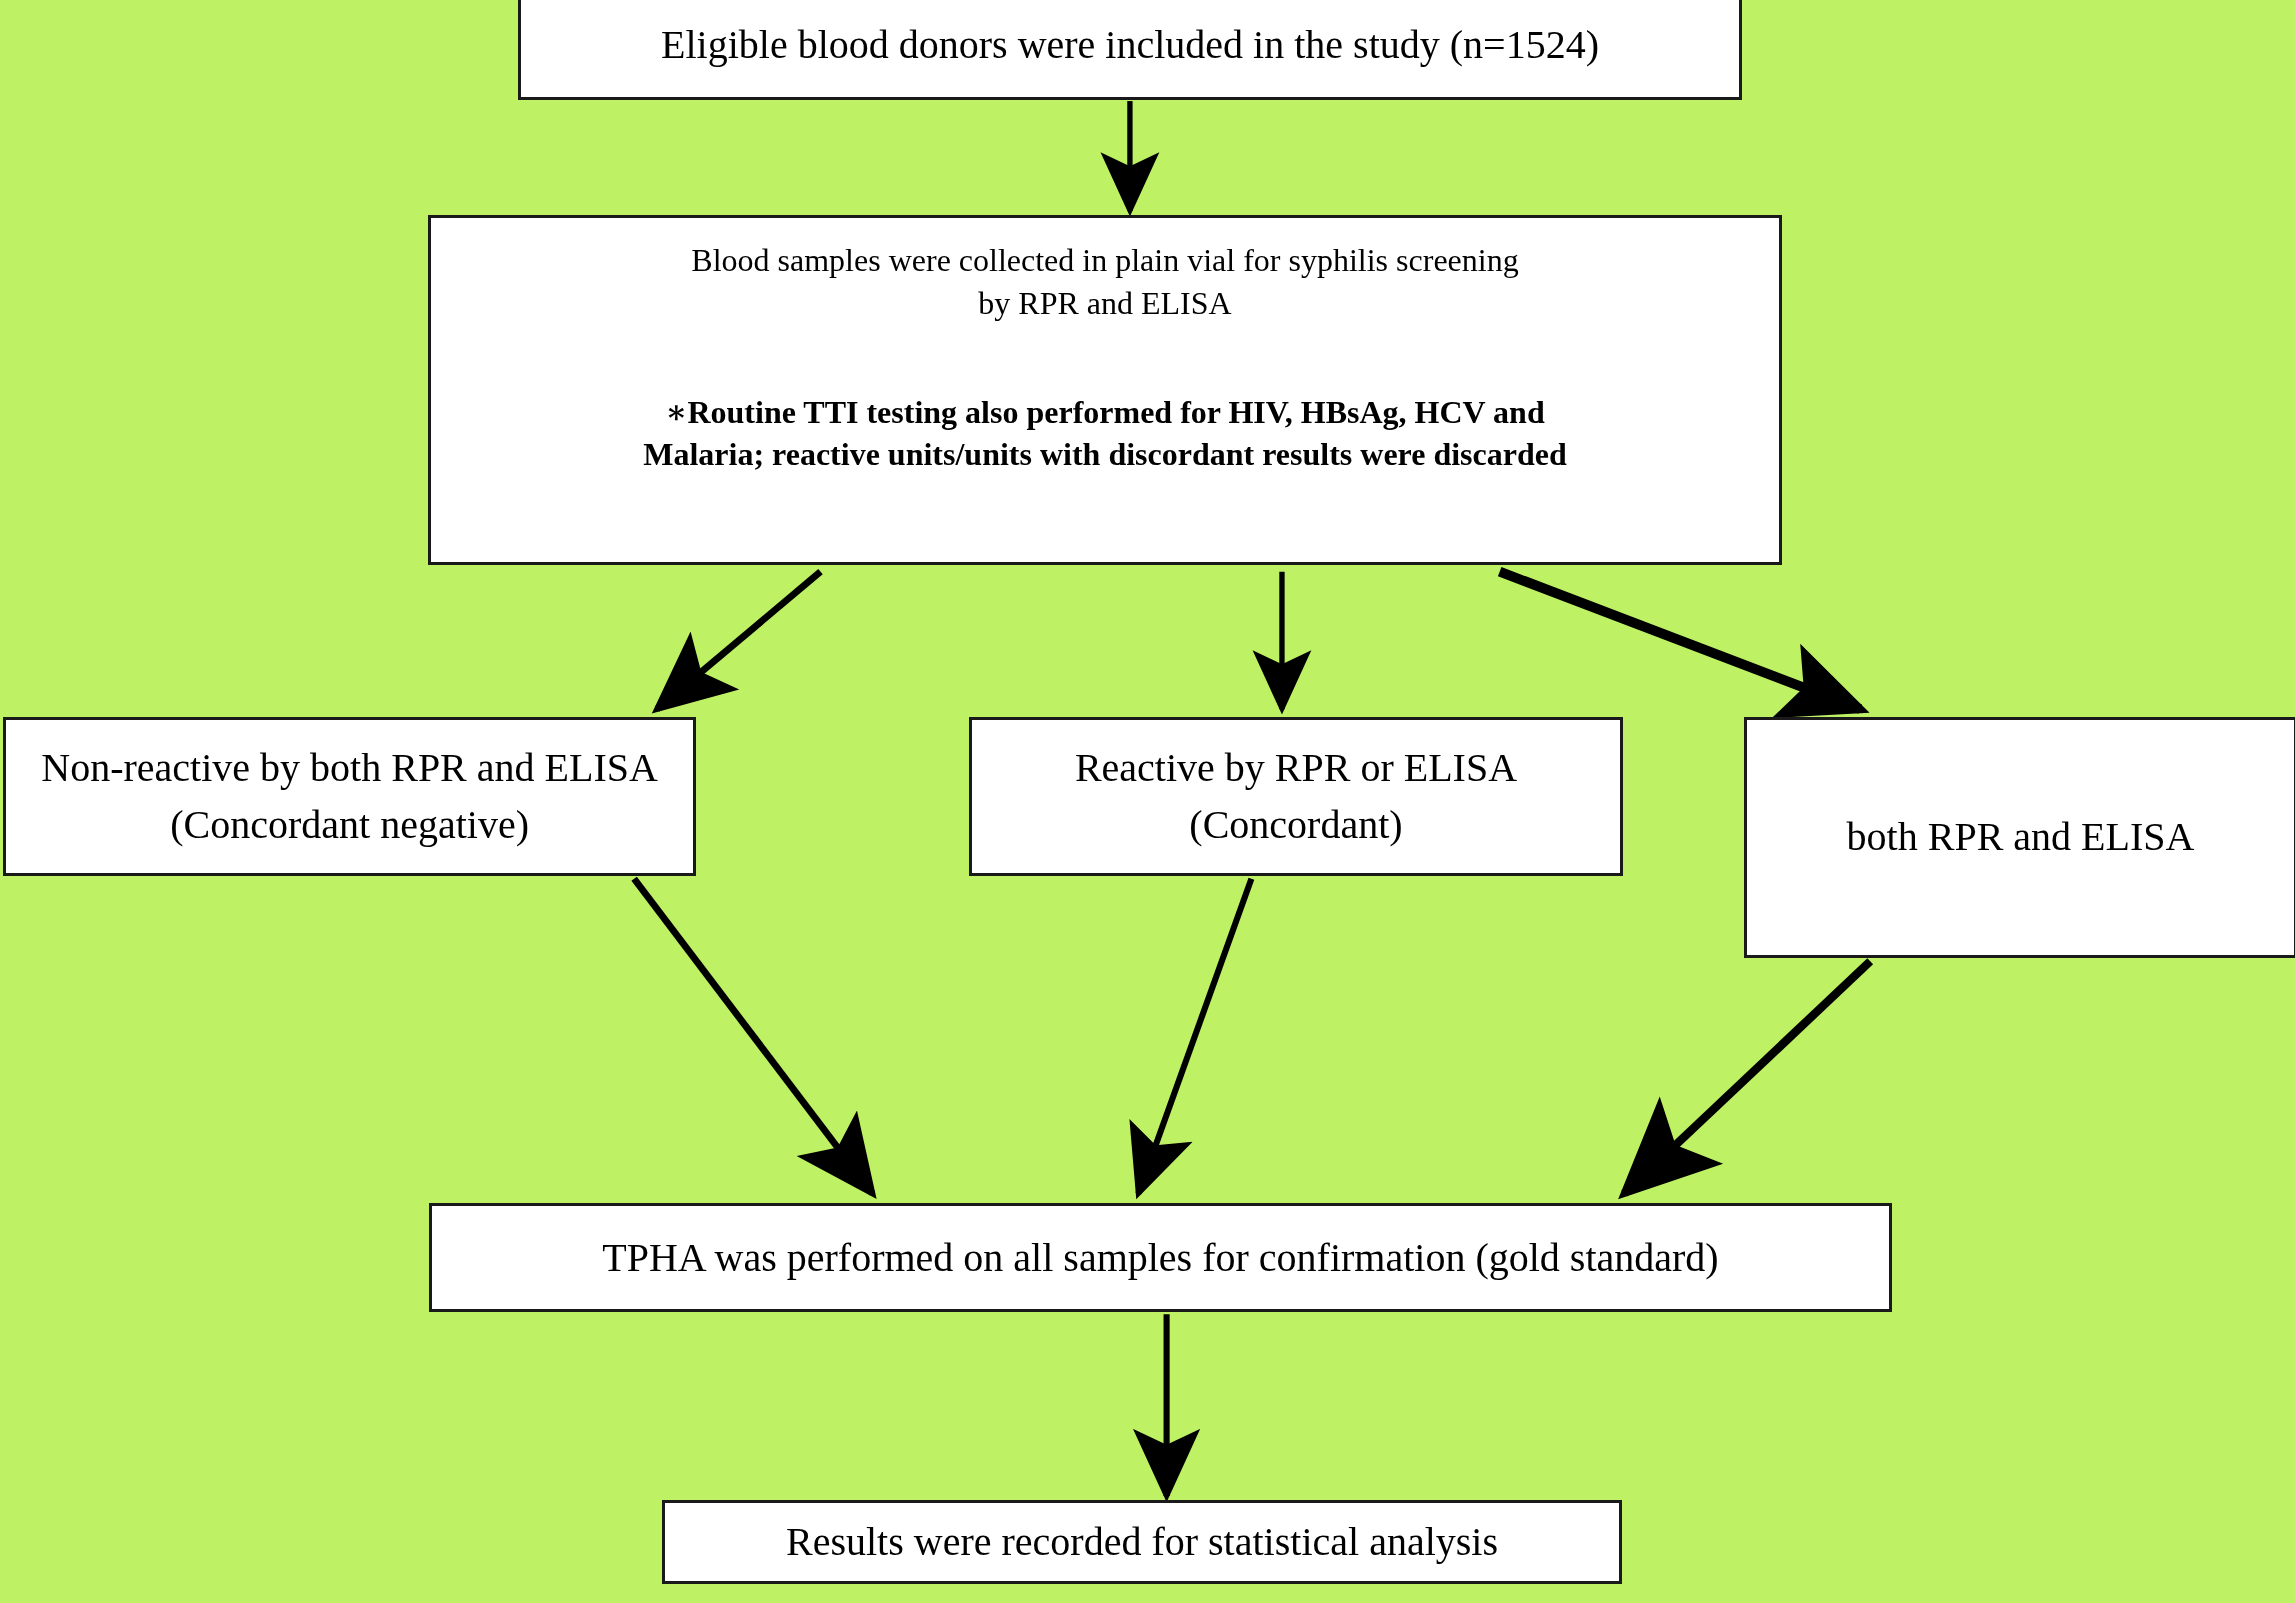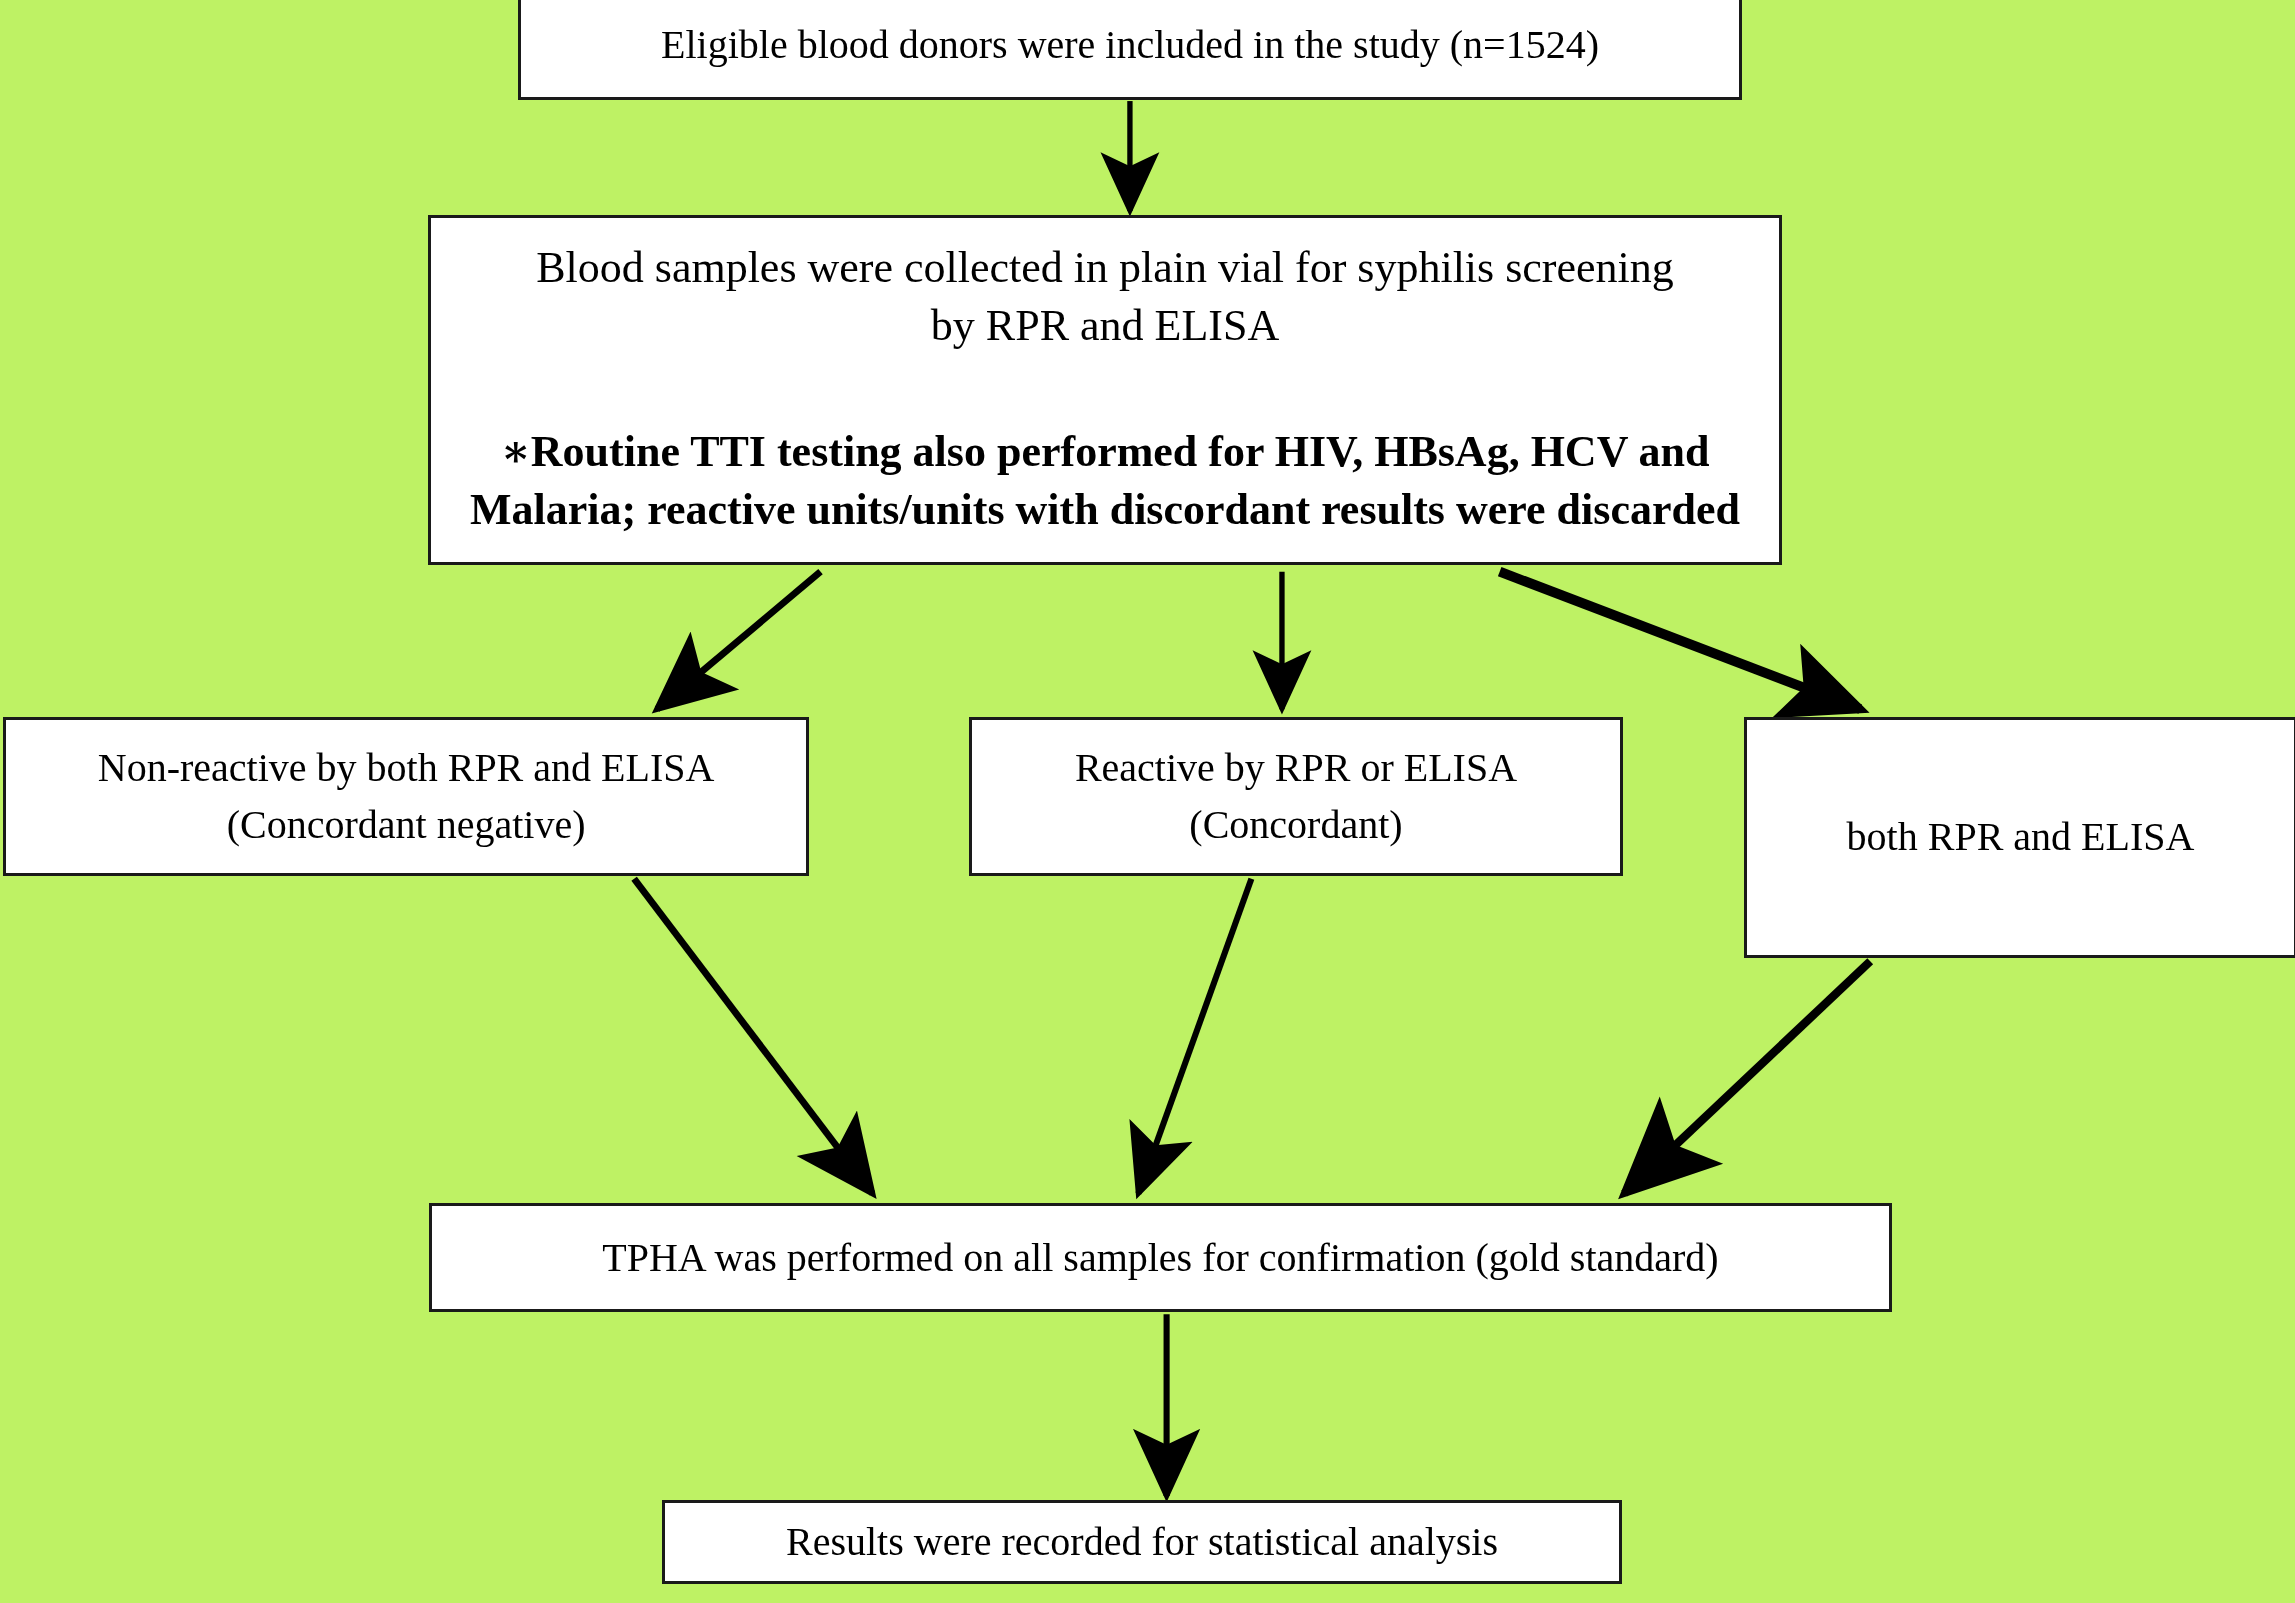--- a/index.html
+++ b/index.html
@@ -46,29 +46,29 @@
     pointer-events: none;
   }
 
   
   #box-eligible-donors {
     left: 518px;  top: -9.2px;  width: 1224px; height: 109px;
     font-size: 40px; line-height: 1.25;
   }
   #box-sample-collection {
     left: 428px;  top: 215px;  width: 1354px; height: 350px;
-    font-size: 44px; line-height: 1.32;
+    font-size: 32px; line-height: 1.32;
     justify-content: flex-start;
     padding-top: 21.4px;
   }
   #box-sample-collection .gap {
     height: 67px;
   }
   #box-nonreactive {
-    left: 3.1px;    top: 717px;  width: 806px; height: 159px;
+    left: 3.1px;    top: 717px;  width: 693px; height: 159px;
     font-size: 40px; line-height: 1.42;
   }
   #box-discordant {
     left: 969px; top: 717px;  width: 654px;  height: 159px;
     font-size: 40px; line-height: 1.42;
   }
   #box-concordant-positive {
     left: 1744px; top: 717px;  width: 553px;  height: 241px;
     font-size: 40px; line-height: 1.42;
   }

